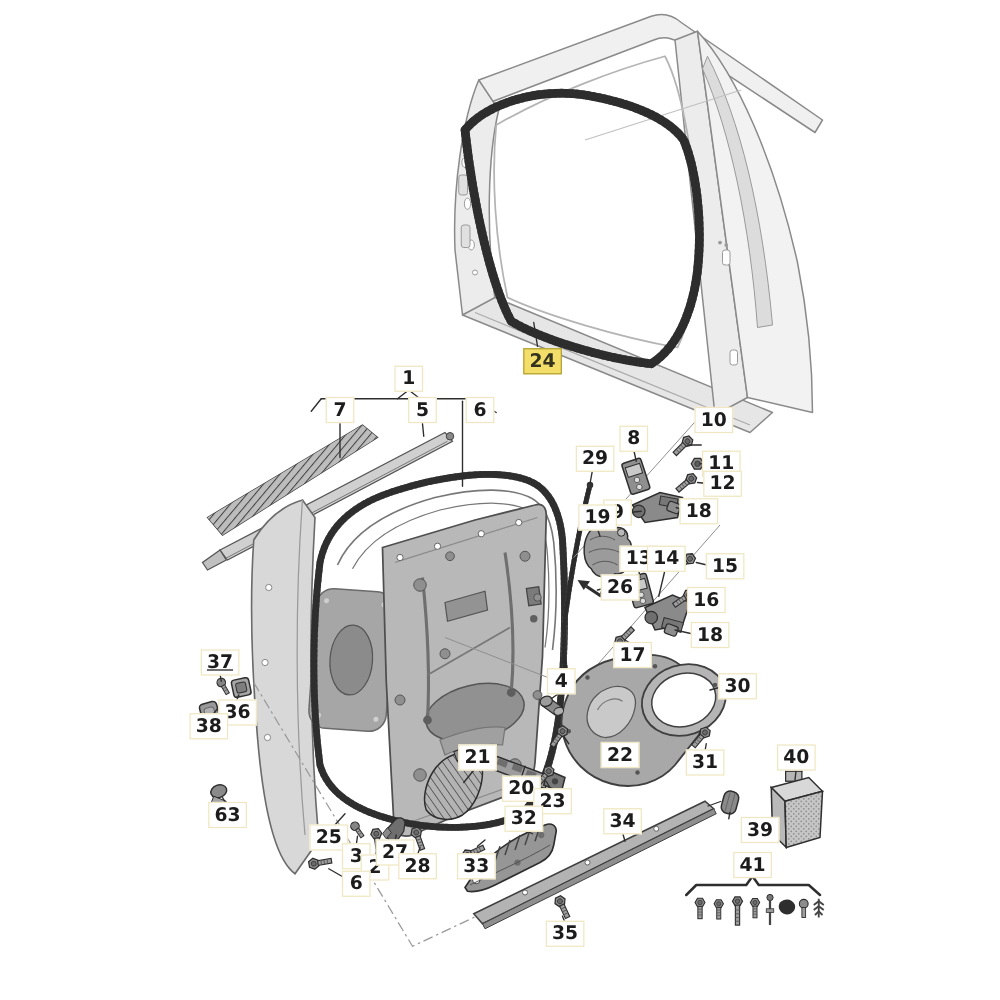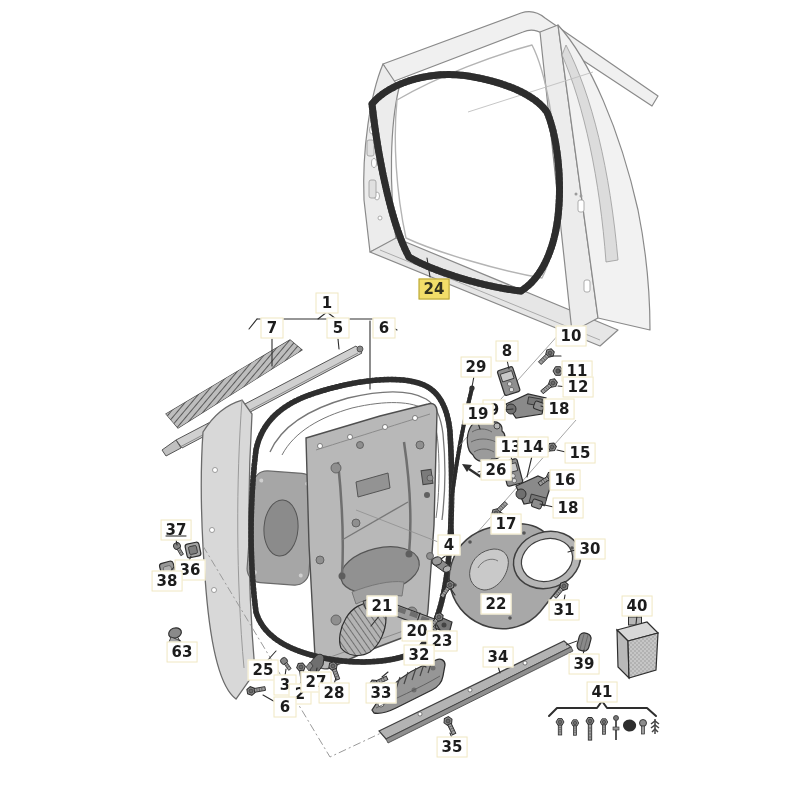--- a/index.html
+++ b/index.html
@@ -426,17 +426,17 @@
       <div class="callout" style="left: 419px; top: 655px;">32</div>
       <div class="callout" style="left: 381px; top: 669px; margin-top: 24px;">33</div>
       <div class="callout" style="left: 498px; top: 657px;">34</div>
       <div class="callout" style="left: 263px; top: 670px;">25</div>
       <div class="callout" style="left: 285px; top: 685px;">3</div>
       <div class="callout" style="left: 300px; top: 694px;">2</div>
       <div class="callout" style="left: 316px; top: 682px;">27</div>
       <div class="callout" style="left: 334px; top: 693px;">28</div>
       <div class="callout" style="left: 285px; top: 707px;">6</div>
       <div class="callout" style="left: 452px; top: 747px;">35</div>
-      <div class="callout" style="left: 584px; top: 664px;">39</div>
+      <div class="callout" style="left: 608px; top: 664px;">39</div>
       <div class="callout" style="left: 637px; top: 606px;">40</div>
       <div class="callout" style="left: 602px; top: 692px;">41</div>
     </div>
 </div>
 
 </body></html>

